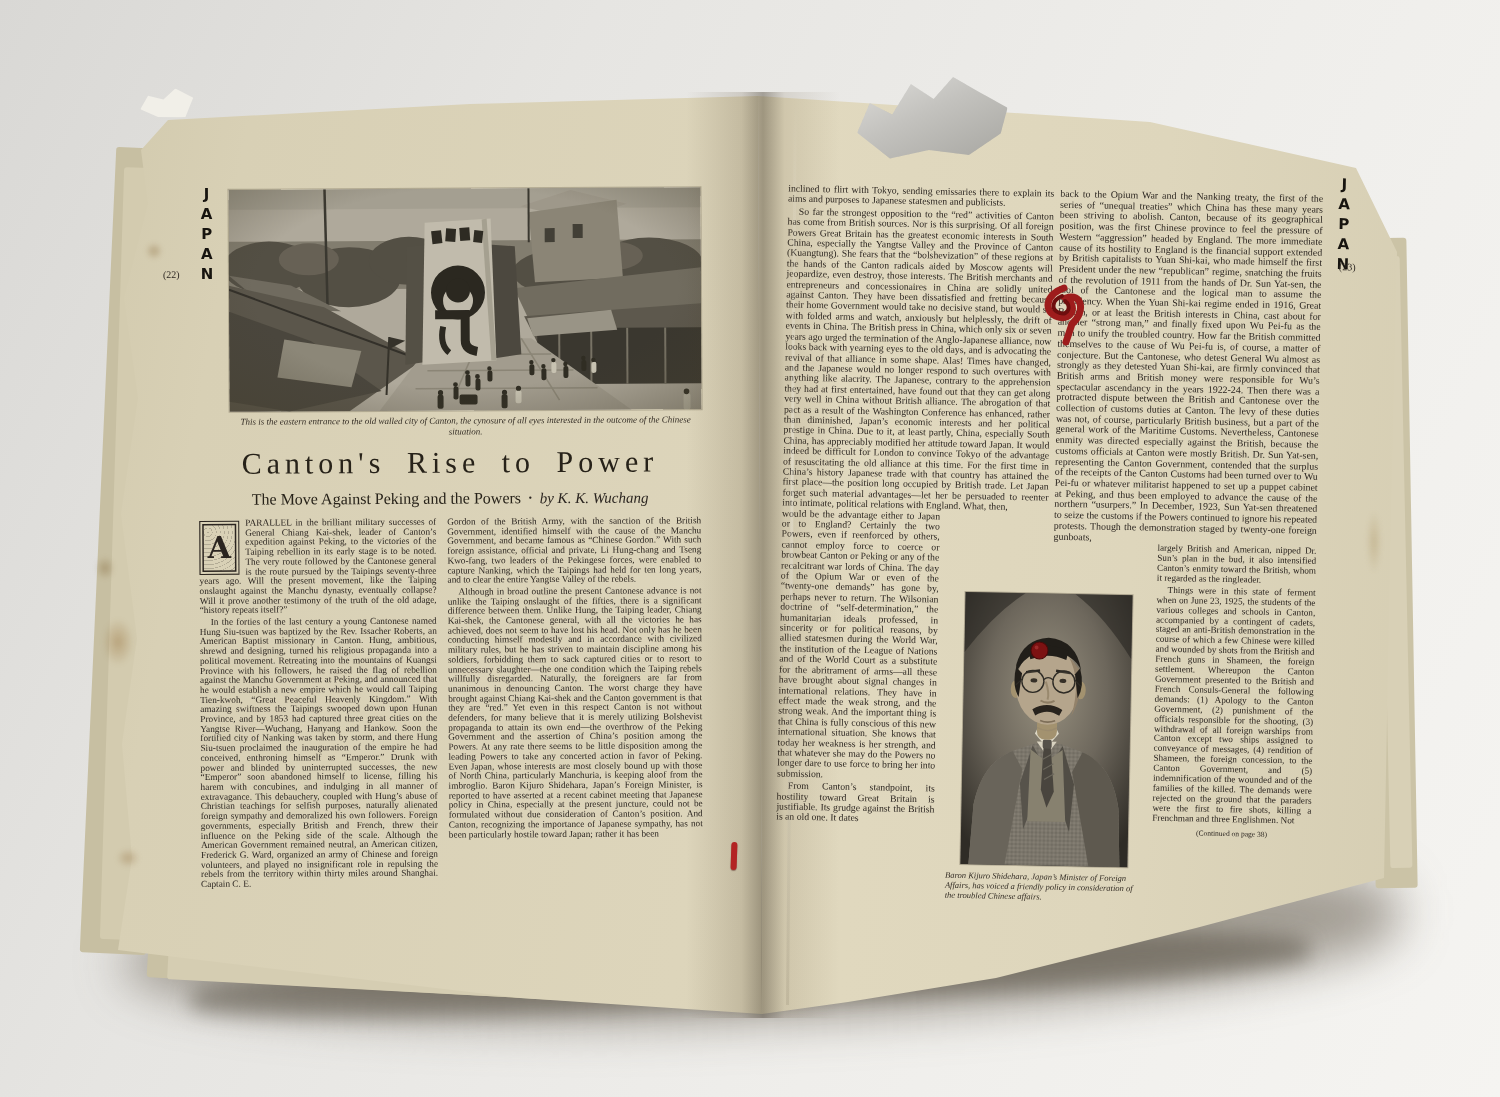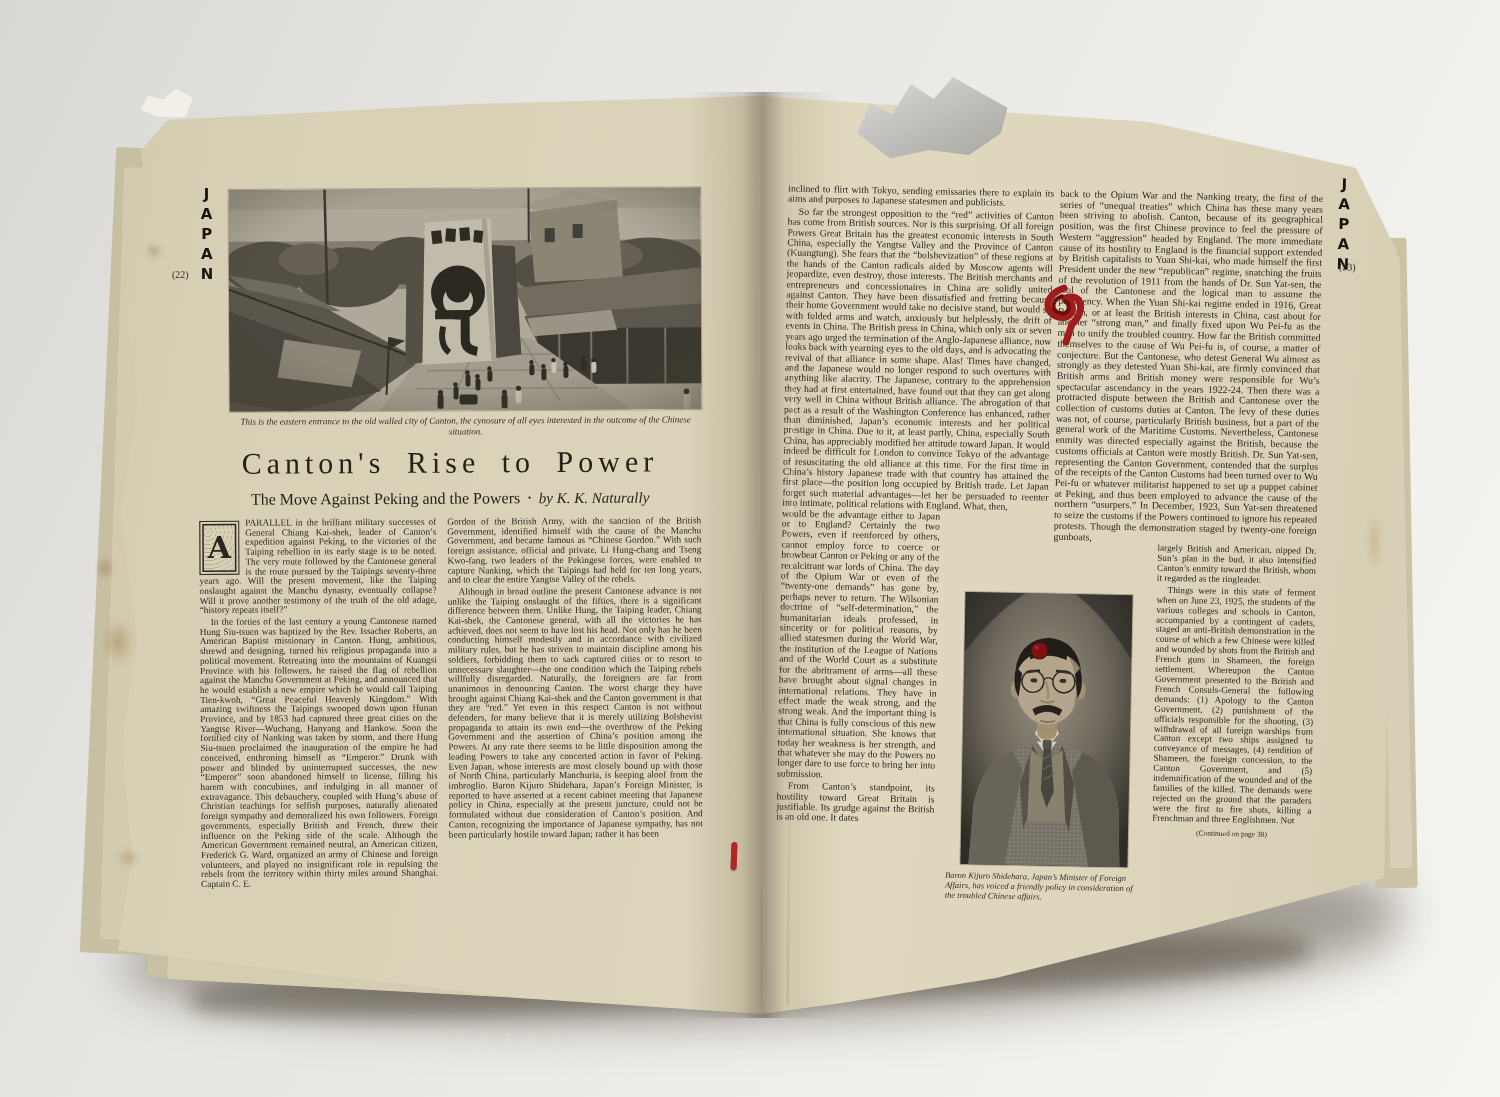--- a/index.html
+++ b/index.html
@@ -51,21 +51,21 @@
   .thread{left:1036px;top:282px;width:54px;height:64px;}
   .stitch{left:731px;top:842px;width:6px;height:28px;background:#b32424;border-radius:3px;transform:rotate(2deg);box-shadow:0 1px 1px rgba(60,0,0,.4);}
 
   
   .lp{left:0;top:0;width:1500px;height:1097px;transform:rotate(-.3deg);transform-origin:760px 100px;}
   .rp{left:0;top:0;width:1500px;height:1097px;transform:rotate(1.1deg);transform-origin:760px 100px;}
   .masthead{writing-mode:vertical-lr;text-orientation:upright;font:900 15px/1 "DejaVu Sans",sans-serif;letter-spacing:2px;color:#17140f;}
   .mast-left{left:198px;top:182px;}
   .mast-right{left:1338px;top:164px;}
   .pagenum{font:10px "Liberation Serif",serif;color:#2b2520;}
-  .pn-left{left:171px;top:266px;}
+  .pn-left{left:162px;top:266px;}
   .pn-right{left:1342px;top:250px;}
 
   .col{text-align:justify;}
   .col p{margin:0;}
   .col p.ind{text-indent:11px;margin-top:2px;}
 
   
   .street-photo{left:228px;top:187px;width:472px;height:222px;margin:0;box-shadow:0 0 0 1px rgba(60,50,35,.25);}
   .street-photo svg{display:block;width:100%;height:100%;}
   .photo-caption{left:230px;top:414px;width:468px;text-align:center;font:italic 9px/11px "Liberation Serif",serif;color:#332c24;}
@@ -217,21 +217,21 @@
         <circle cx="289" cy="200" r="2.6" fill="#29271f"></circle>
           <circle cx="457" cy="204" r="2.8" fill="#29271f"></circle>
         <rect width="472" height="222" fill="#8a7a58" opacity=".08"></rect>
         <rect width="472" height="222" fill="url(#vig)"></rect>
       </svg>
     </figure>
     <div class="abs photo-caption">This is the eastern entrance to the old walled city of Canton, the cynosure of all eyes interested in the outcome of the Chinese situation.</div>
 
     <h1 class="abs title">Canton's Rise to Power</h1>
     <div class="abs subtitle-row">
-      <span class="subtitle">The Move Against Peking and the Powers</span><span class="sep">·</span><span class="byline">by K. K. Naturally</span>
+      <span class="subtitle">The Move Against Peking and the Powers</span><span class="sep">·</span><span class="byline">by K. K. Wuchang</span>
     </div>
 
     <div class="abs col lcol1">
       <p><span class="dropcap">A</span><span>PARALLEL in the brilliant military successes of General Chiang Kai-shek, leader of Canton’s expedition against Peking, to the victories of the Taiping rebellion in its early stage is to be noted. The very route followed by the Cantonese general is the route pursued by the Taipings seventy-three years ago. Will the present movement, like the Taiping onslaught against the Manchu dynasty, eventually collapse? Will it prove another testimony of the truth of the old adage, “history repeats itself?”</span></p>
       <p class="ind">In the forties of the last century a young Cantonese named Hung Siu-tsuen was baptized by the Rev. Issacher Roberts, an American Baptist missionary in Canton. Hung, ambitious, shrewd and designing, turned his religious propaganda into a political movement. Retreating into the mountains of Kuangsi Province with his followers, he raised the flag of rebellion against the Manchu Government at Peking, and announced that he would establish a new empire which he would call Taiping Tien-kwoh, “Great Peaceful Heavenly Kingdom.” With amazing swiftness the Taipings swooped down upon Hunan Province, and by 1853 had captured three great cities on the Yangtse River—Wuchang, Hanyang and Hankow. Soon the fortified city of Nanking was taken by storm, and there Hung Siu-tsuen proclaimed the inauguration of the empire he had conceived, enthroning himself as “Emperor.” Drunk with power and blinded by uninterrupted successes, the new “Emperor” soon abandoned himself to license, filling his harem with concubines, and indulging in all manner of extravagance. This debauchery, coupled with Hung’s abuse of Christian teachings for selfish purposes, naturally alienated foreign sympathy and demoralized his own followers. Foreign governments, especially British and French, threw their influence on the Peking side of the scale. Although the American Government remained neutral, an American citizen, Frederick G. Ward, organized an army of Chinese and foreign volunteers, and played no insignificant role in repulsing the rebels from the territory within thirty miles around Shanghai. Captain C. E.</p>
     </div>
     <div class="abs col lcol2">
       <p>Gordon of the British Army, with the sanction of the British Government, identified himself with the cause of the Manchu Government, and became famous as “Chinese Gordon.” With such foreign assistance, official and private, Li Hung-chang and Tseng Kwo-fang, two leaders of the Pekingese forces, were enabled to capture Nanking, which the Taipings had held for ten long years, and to clear the entire Yangtse Valley of the rebels.</p>
       <p class="ind">Although in broad outline the present Cantonese advance is not unlike the Taiping onslaught of the fifties, there is a significant difference between them. Unlike Hung, the Taiping leader, Chiang Kai-shek, the Cantonese general, with all the victories he has achieved, does not seem to have lost his head. Not only has he been conducting himself modestly and in accordance with civilized military rules, but he has striven to maintain discipline among his soldiers, forbidding them to sack captured cities or to resort to unnecessary slaughter—the one condition which the Taiping rebels willfully disregarded. Naturally, the foreigners are far from unanimous in denouncing Canton. The worst charge they have brought against Chiang Kai-shek and the Canton government is that they are “red.” Yet even in this respect Canton is not without defenders, for many believe that it is merely utilizing Bolshevist propaganda to attain its own end—the overthrow of the Peking Government and the assertion of China’s position among the Powers. At any rate there seems to be little disposition among the leading Powers to take any concerted action in favor of Peking. Even Japan, whose interests are most closely bound up with those of North China, particularly Manchuria, is keeping aloof from the imbroglio. Baron Kijuro Shidehara, Japan’s Foreign Minister, is reported to have asserted at a recent cabinet meeting that Japanese policy in China, especially at the present juncture, could not be formulated without due consideration of Canton’s position. And Canton, recognizing the importance of Japanese sympathy, has not been particularly hostile toward Japan; rather it has been</p>
     </div>

